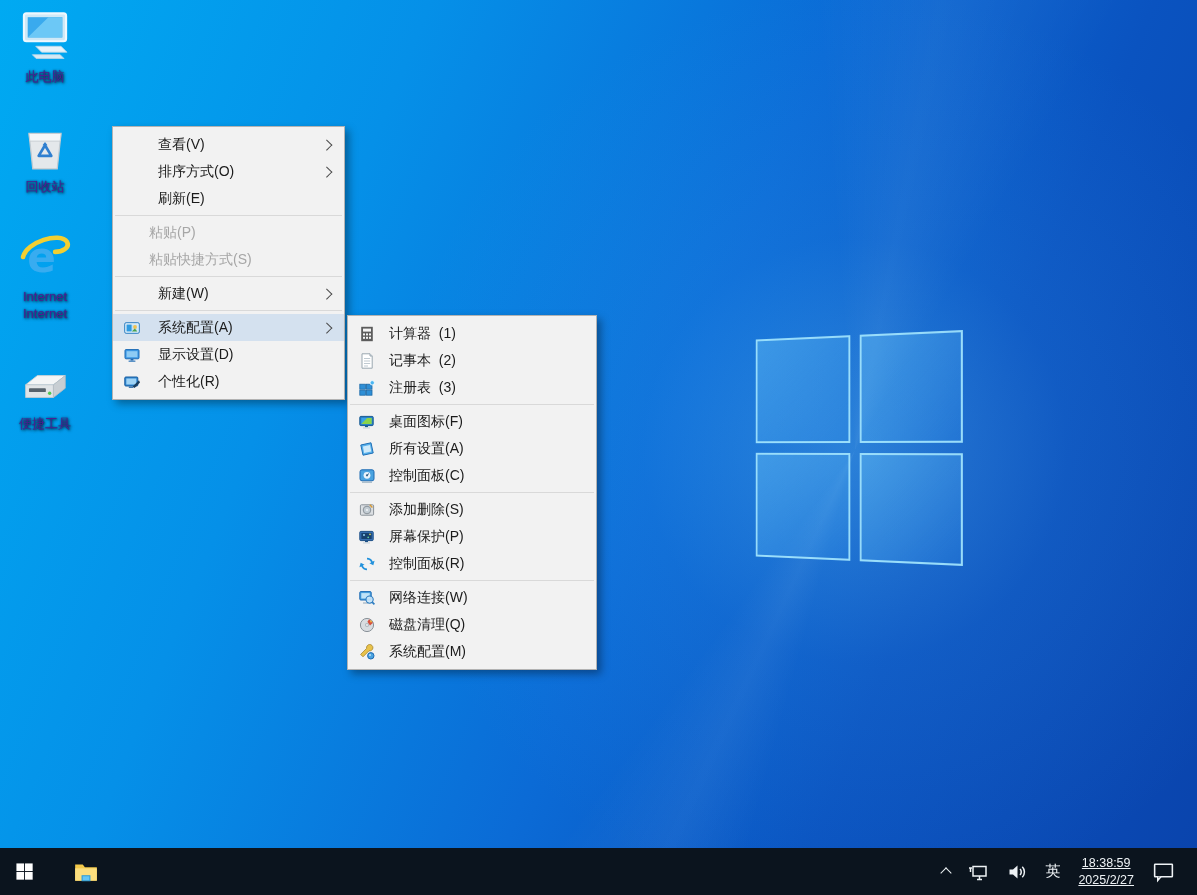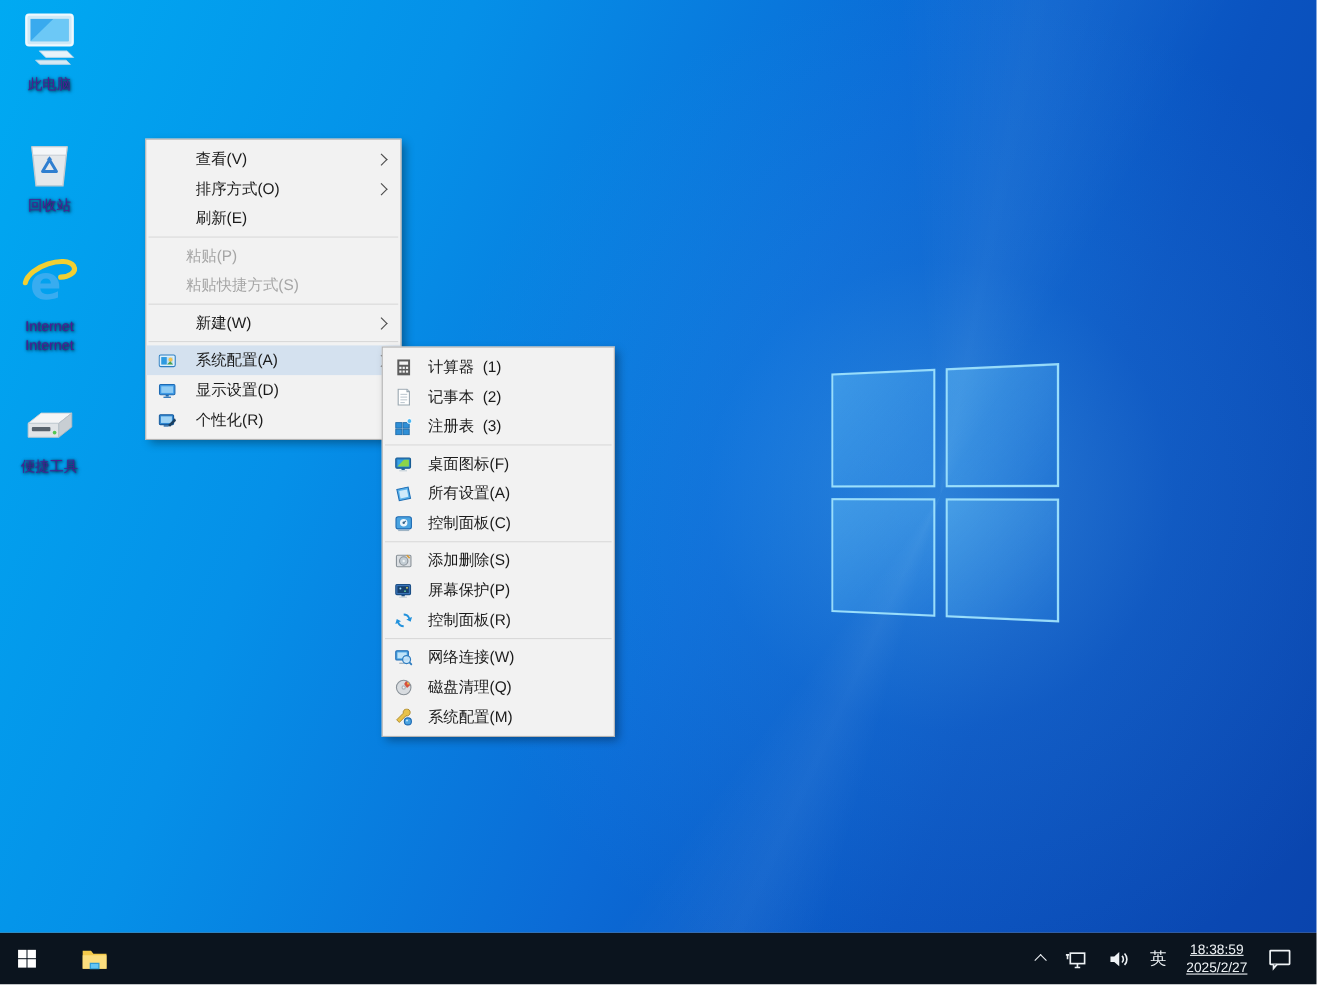--- a/index.html
+++ b/index.html
@@ -28,22 +28,22 @@
     display:flex; flex-direction:column; gap:34px; }
   .dicon { width:78px; display:flex; flex-direction:column; align-items:center; cursor:default; }
   .dimg { width:54px; height:54px; display:block; }
   .dimg svg { width:100%; height:100%; display:block; }
   .dlbl { margin-top:5px; font-size:13px; line-height:1.3; color:#4c1d95; text-align:center;
     text-shadow:1px 1px 3px rgba(0,0,0,0.8), 0 0 2px rgba(0,0,0,0.55); }
 
   
   .menu { position:absolute; background:#f2f2f2; border:1px solid #b3b3b3;
     box-shadow:4px 4px 8px rgba(0,0,0,0.35); padding:4px 0; font-size:14px; color:#1b1b1b; z-index:10; }
-  .main-menu { left:132px; top:126px; width:233px; }
-  .sub-menu  { left:347px; top:315px; width:212px; z-index:11; }
+  .main-menu { left:112px; top:126px; width:233px; }
+  .sub-menu  { left:347px; top:315px; width:250px; z-index:11; }
   .mi { position:relative; height:27px; display:flex; align-items:center;
     padding:0 12px 0 45px; white-space:pre; cursor:default; }
   .sub-menu .mi { padding-left:41px; }
   .mi.selected { background:#d4e1ef; }
   .mi.disabled { color:#a6a6a6;padding-left:36px; }
   .mi .gut { position:absolute; left:11px; top:50%; transform:translateY(-50%);
     width:16px; height:16px; }
   .mi .gut svg { width:100%; height:100%; display:block; }
   .mi .lbl { flex:0 0 auto; }
   .mi .chev { margin-left:auto; width:10px; height:10px; display:flex; align-items:center; justify-content:center; }

